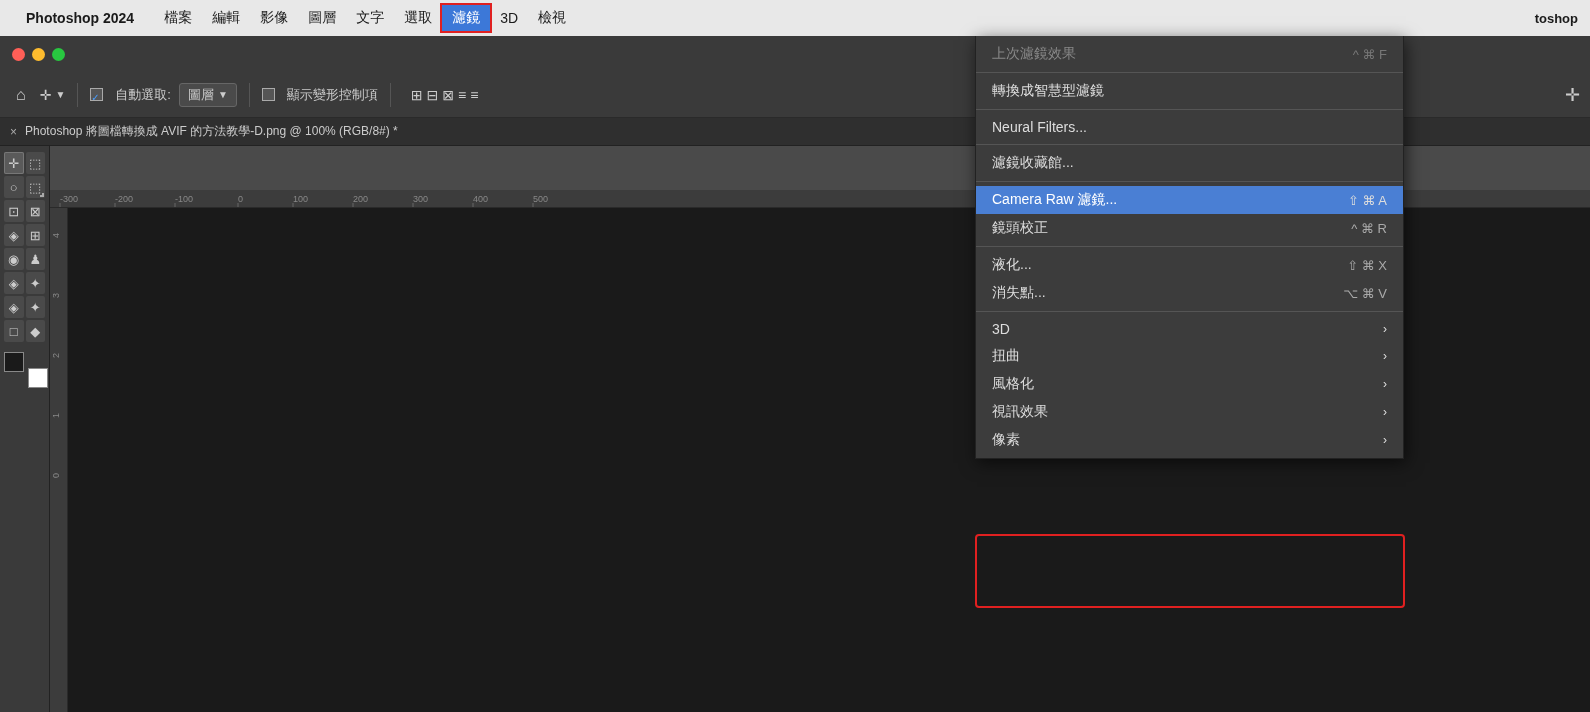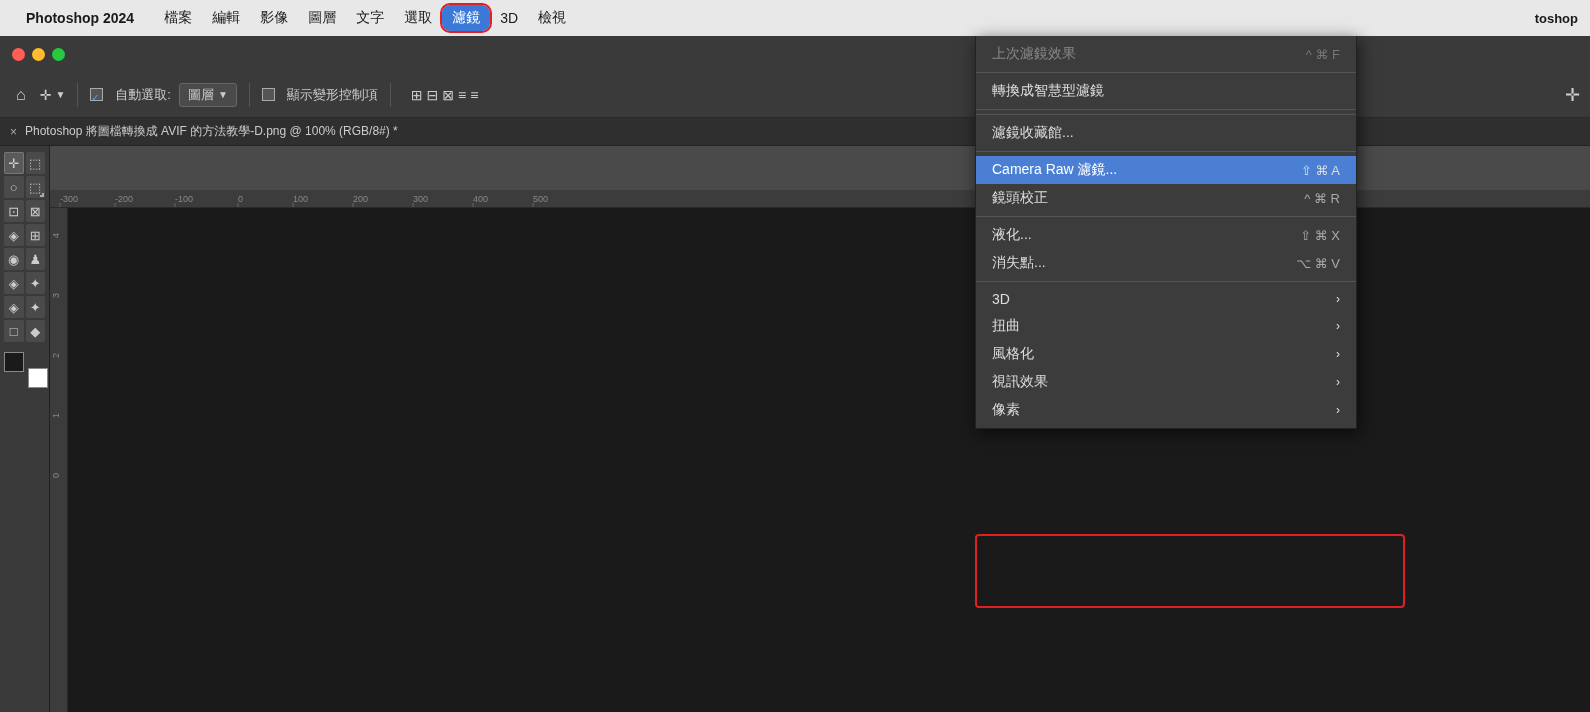--- a/index.html
+++ b/index.html
@@ -206,21 +206,21 @@
     #canvas {
       flex: 1;
       background: #1a1a1a;
     }
 
     
     #filter-menu {
       position: absolute;
       top: 36px;
       left: 975px;
-      width: 382px;
+      width: 429px;
       background: #3c3c3c;
       border: 1px solid #222;
       border-top: none;
       z-index: 200;
       padding: 4px 0;
       box-shadow: 2px 4px 16px rgba(0,0,0,0.6);
     }
     .fm-item {
       display: flex;
       align-items: center;
@@ -259,21 +259,21 @@
       background: #555;
       margin: 4px 0;
     }
 
     
     .menu-item.filter-active {
       background: #3c78d8;
       color: white;
       outline: 2.5px solid #e02020;
       outline-offset: 0px;
-      border-radius: 8px;
+      border-radius: 0;
     }
 
     
     .camera-raw-highlight {
       position: absolute;
       border: 2.5px solid #e02020;
       border-radius: 4px;
       pointer-events: none;
       z-index: 300;
     }
@@ -463,20 +463,24 @@
 
   <div class="fm-separator"></div>
 
   <div class="fm-item">
     <span>轉換成智慧型濾鏡</span>
     <span class="fm-shortcut"></span>
   </div>
 
   <div class="fm-separator"></div>
 
+  <div class="fm-item">
+    <span>Neural Filters...</span>
+    <span class="fm-shortcut"></span>
+  </div>
 
   <div class="fm-separator"></div>
 
   <div class="fm-item">
     <span>濾鏡收藏館...</span>
     <span class="fm-shortcut"></span>
   </div>
 
   <div class="fm-separator"></div>
 

